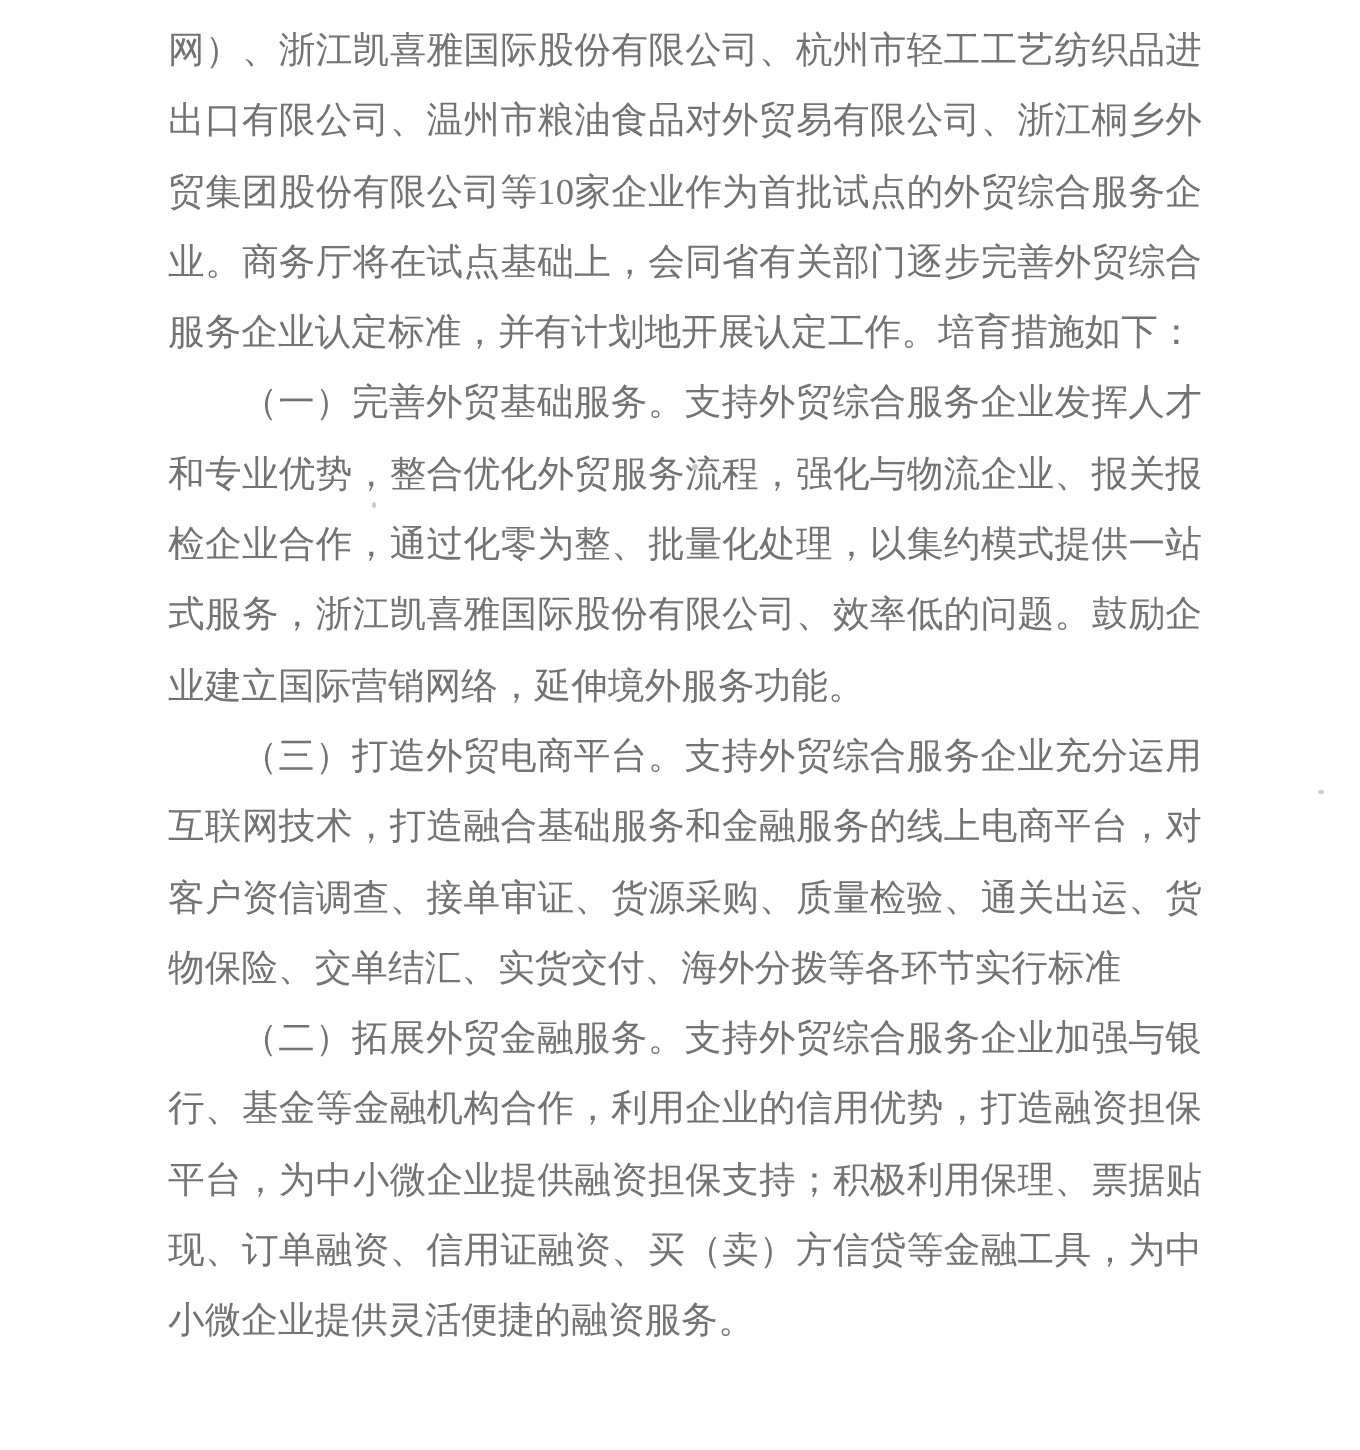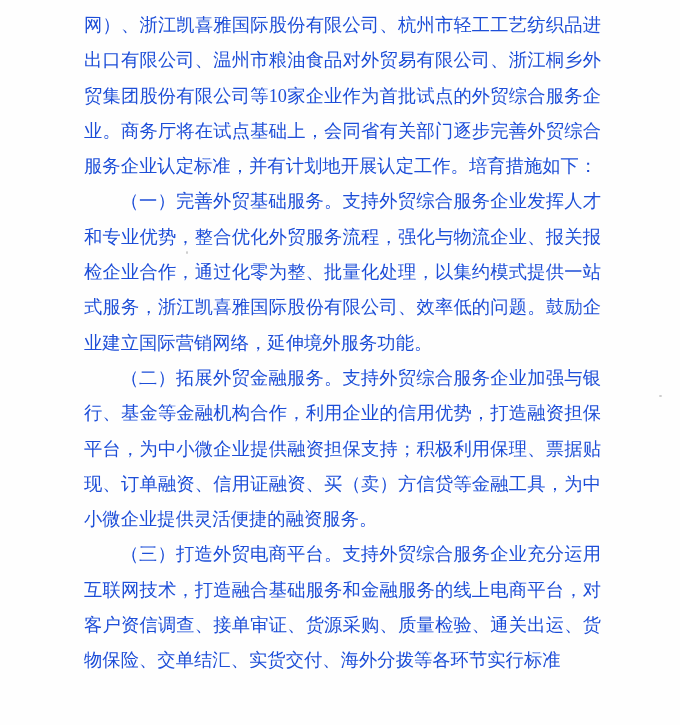--- a/index.html
+++ b/index.html
@@ -14,21 +14,21 @@
     height: 725px;
     background: #fefefe;
     overflow: hidden;
     font-family: "Liberation Serif", "DejaVu Serif", serif;
   }
   .text-block {
     position: absolute;
     left: 84px;
     top: 8px;
     width: 517px;
-    color: #1d4ed8;
+    color: #737373;
     font-size: 18.3px;
     line-height: 35.3px;
     text-align: justify;
     text-justify: inter-character;
     letter-spacing: 0.05px;
   }
   .para {
     margin: 0;
   }
   .para.indented {
@@ -50,22 +50,22 @@
 </head>
 <body>
 
 <div class="scan-page">
   <div class="text-block">
 
     <p class="para"><span>网）、浙江凯喜雅国际股份有限公司、杭州市轻工工艺纺织品进出口有限公司、温州市粮油食品对外贸易有限公司、浙江桐乡外贸集团股份有限公司等10家企业作为首批试点的外贸综合服务企业。商务厅将在试点基础上，会同省有关部门逐步完善外贸综合服务企业认定标准，并有计划地开展认定工作。培育措施如下：</span></p>
 
     <p class="para indented"><span class="section-lead">（一）完善外贸基础服务。</span><span>支持外贸综合服务企业发挥人才和专业优势，整合优化外贸服务流程，强化与物流企业、报关报检企业合作，通过化零为整、批量化处理，以集约模式提供一站式服务，浙江凯喜雅国际股份有限公司、效率低的问题。鼓励企业建立国际营销网络，延伸境外服务功能。</span></p>
 
+    <p class="para indented"><span class="section-lead">（三）打造外贸电商平台。</span><span>支持外贸综合服务企业充分运用互联网技术，打造融合基础服务和金融服务的线上电商平台，对客户资信调查、接单审证、货源采购、质量检验、通关出运、货物保险、交单结汇、实货交付、海外分拨等各环节实行标准</span></p>
+
     <p class="para indented"><span class="section-lead">（二）拓展外贸金融服务。</span><span>支持外贸综合服务企业加强与银行、基金等金融机构合作，利用企业的信用优势，打造融资担保平台，为中小微企业提供融资担保支持；积极利用保理、票据贴现、订单融资、信用证融资、买（卖）方信贷等金融工具，为中小微企业提供灵活便捷的融资服务。</span></p>
-
-    <p class="para indented"><span class="section-lead">（三）打造外贸电商平台。</span><span>支持外贸综合服务企业充分运用互联网技术，打造融合基础服务和金融服务的线上电商平台，对客户资信调查、接单审证、货源采购、质量检验、通关出运、货物保险、交单结汇、实货交付、海外分拨等各环节实行标准</span></p>
 
   </div>
 
   <span class="scan-speck speck-1"></span>
   <span class="scan-speck speck-2"></span>
   <span class="scan-speck speck-3"></span>
 </div>
 
 </body></html>

